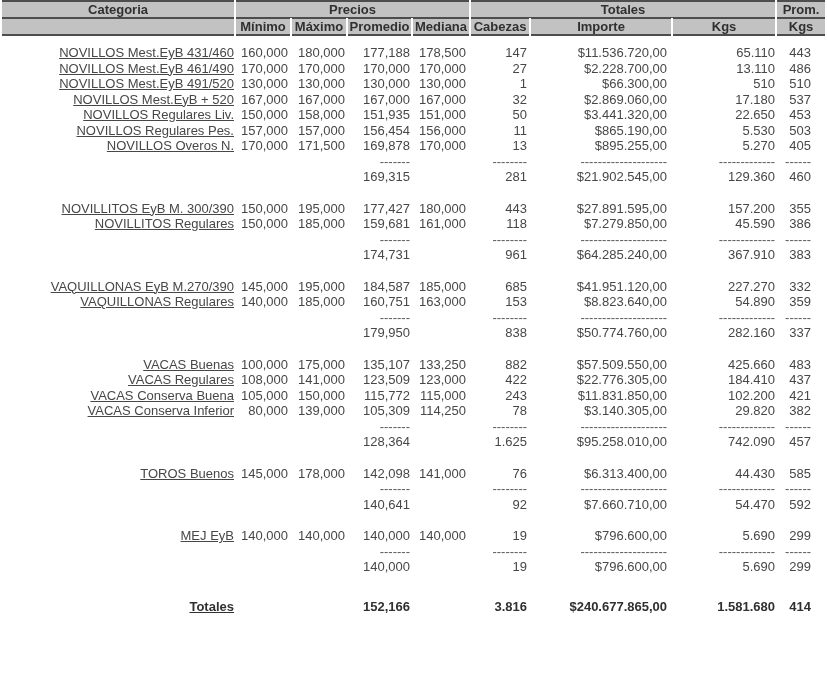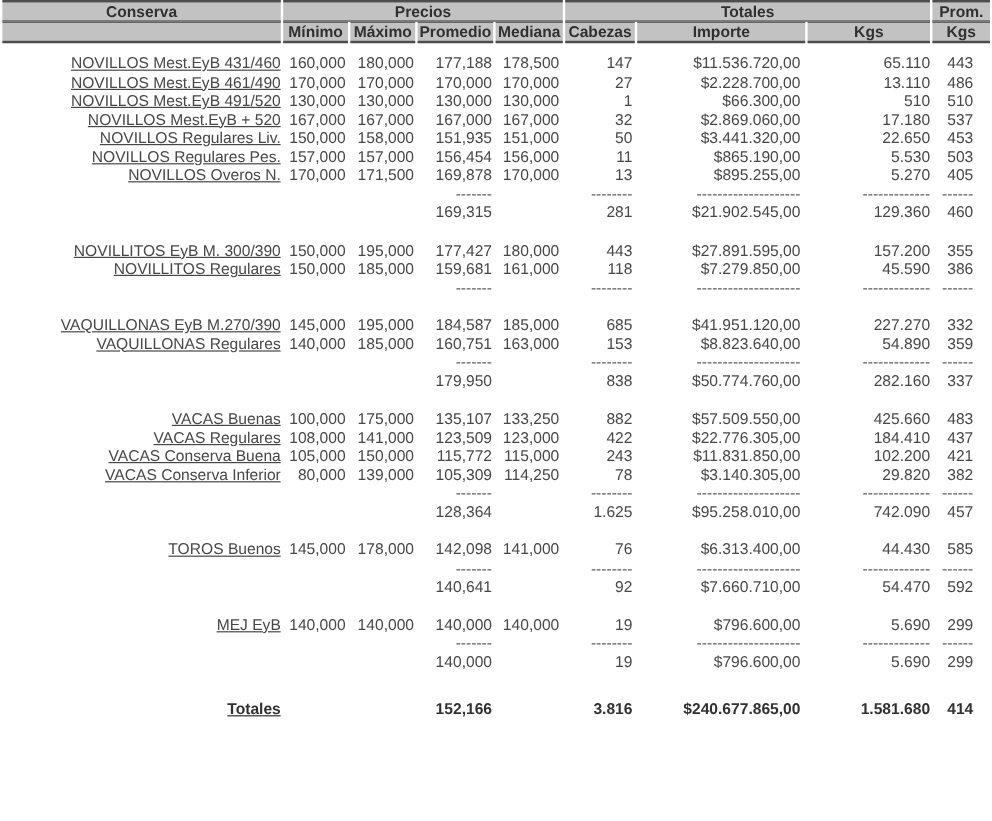--- a/index.html
+++ b/index.html
@@ -48,21 +48,21 @@
       <col style="width:54px">
     <col style="width:63px">
       <col style="width:56px">
       <col style="width:58px">
     <col style="width:140px">
       <col style="width:102px">
       <col style="width:48px">
   </colgroup>
   <thead>
     <tr class="hrow1">
-      <td>Conserva</td>
+      <td>Categoria</td>
       <td colspan="4">Precios</td>
       <td colspan="3">Totales</td>
       <td>Prom.</td>
     </tr>
     <tr class="hrow2">
       <td></td>
       <td>Mínimo</td>
       <td>Máximo</td>
       <td>Promedio</td>
       <td>Mediana</td>
@@ -205,20 +205,31 @@
         <td class="num col-minimo"></td>
         <td class="num col-maximo"></td>
         <td class="num col-promedio">-------</td>
         <td class="num col-mediana"></td>
         <td class="num col-cabezas">--------</td>
         <td class="num col-importe">--------------------</td>
         <td class="num col-kgs">-------------</td>
         <td class="num col-prom_kgs">------</td>
       </tr>
       <tr>
+        <td class="cat"></td>
+        <td class="num col-minimo"></td>
+        <td class="num col-maximo"></td>
+        <td class="num col-promedio">174,731</td>
+        <td class="num col-mediana"></td>
+        <td class="num col-cabezas">961</td>
+        <td class="num col-importe">$64.285.240,00</td>
+        <td class="num col-kgs">367.910</td>
+        <td class="num col-prom_kgs">383</td>
+      </tr>
+      <tr>
         <td class="spacer" colspan="9"></td>
       </tr>
       <tr>
         <td class="cat">VAQUILLONAS EyB M.270/390</td>
         <td class="num col-minimo">145,000</td>
         <td class="num col-maximo">195,000</td>
         <td class="num col-promedio">184,587</td>
         <td class="num col-mediana">185,000</td>
         <td class="num col-cabezas">685</td>
         <td class="num col-importe">$41.951.120,00</td>

